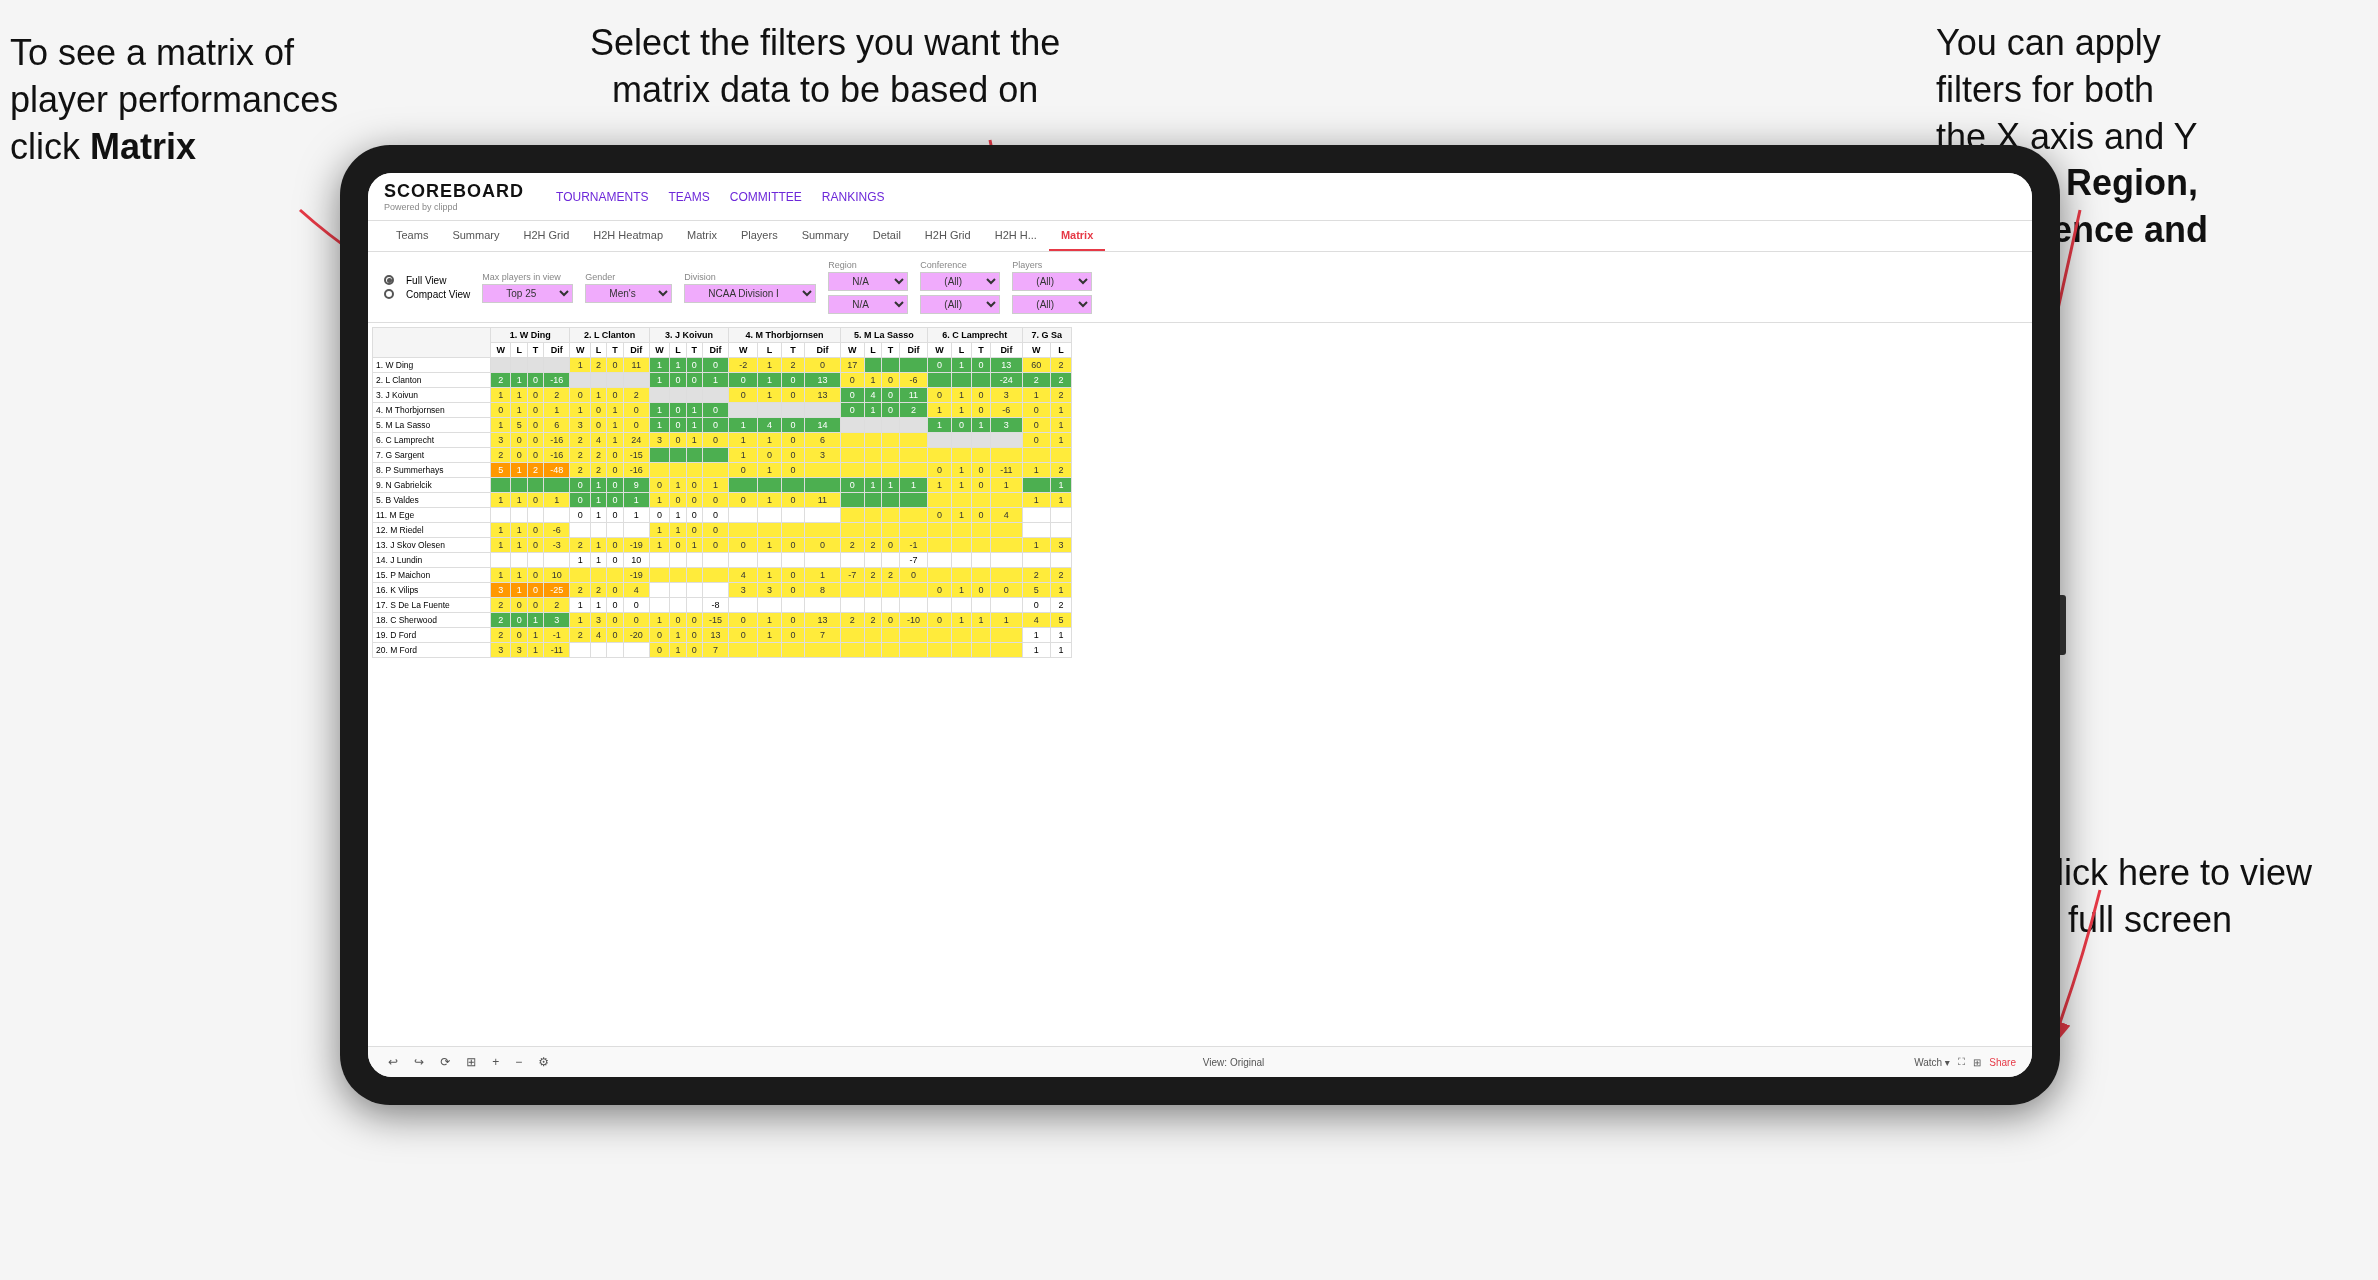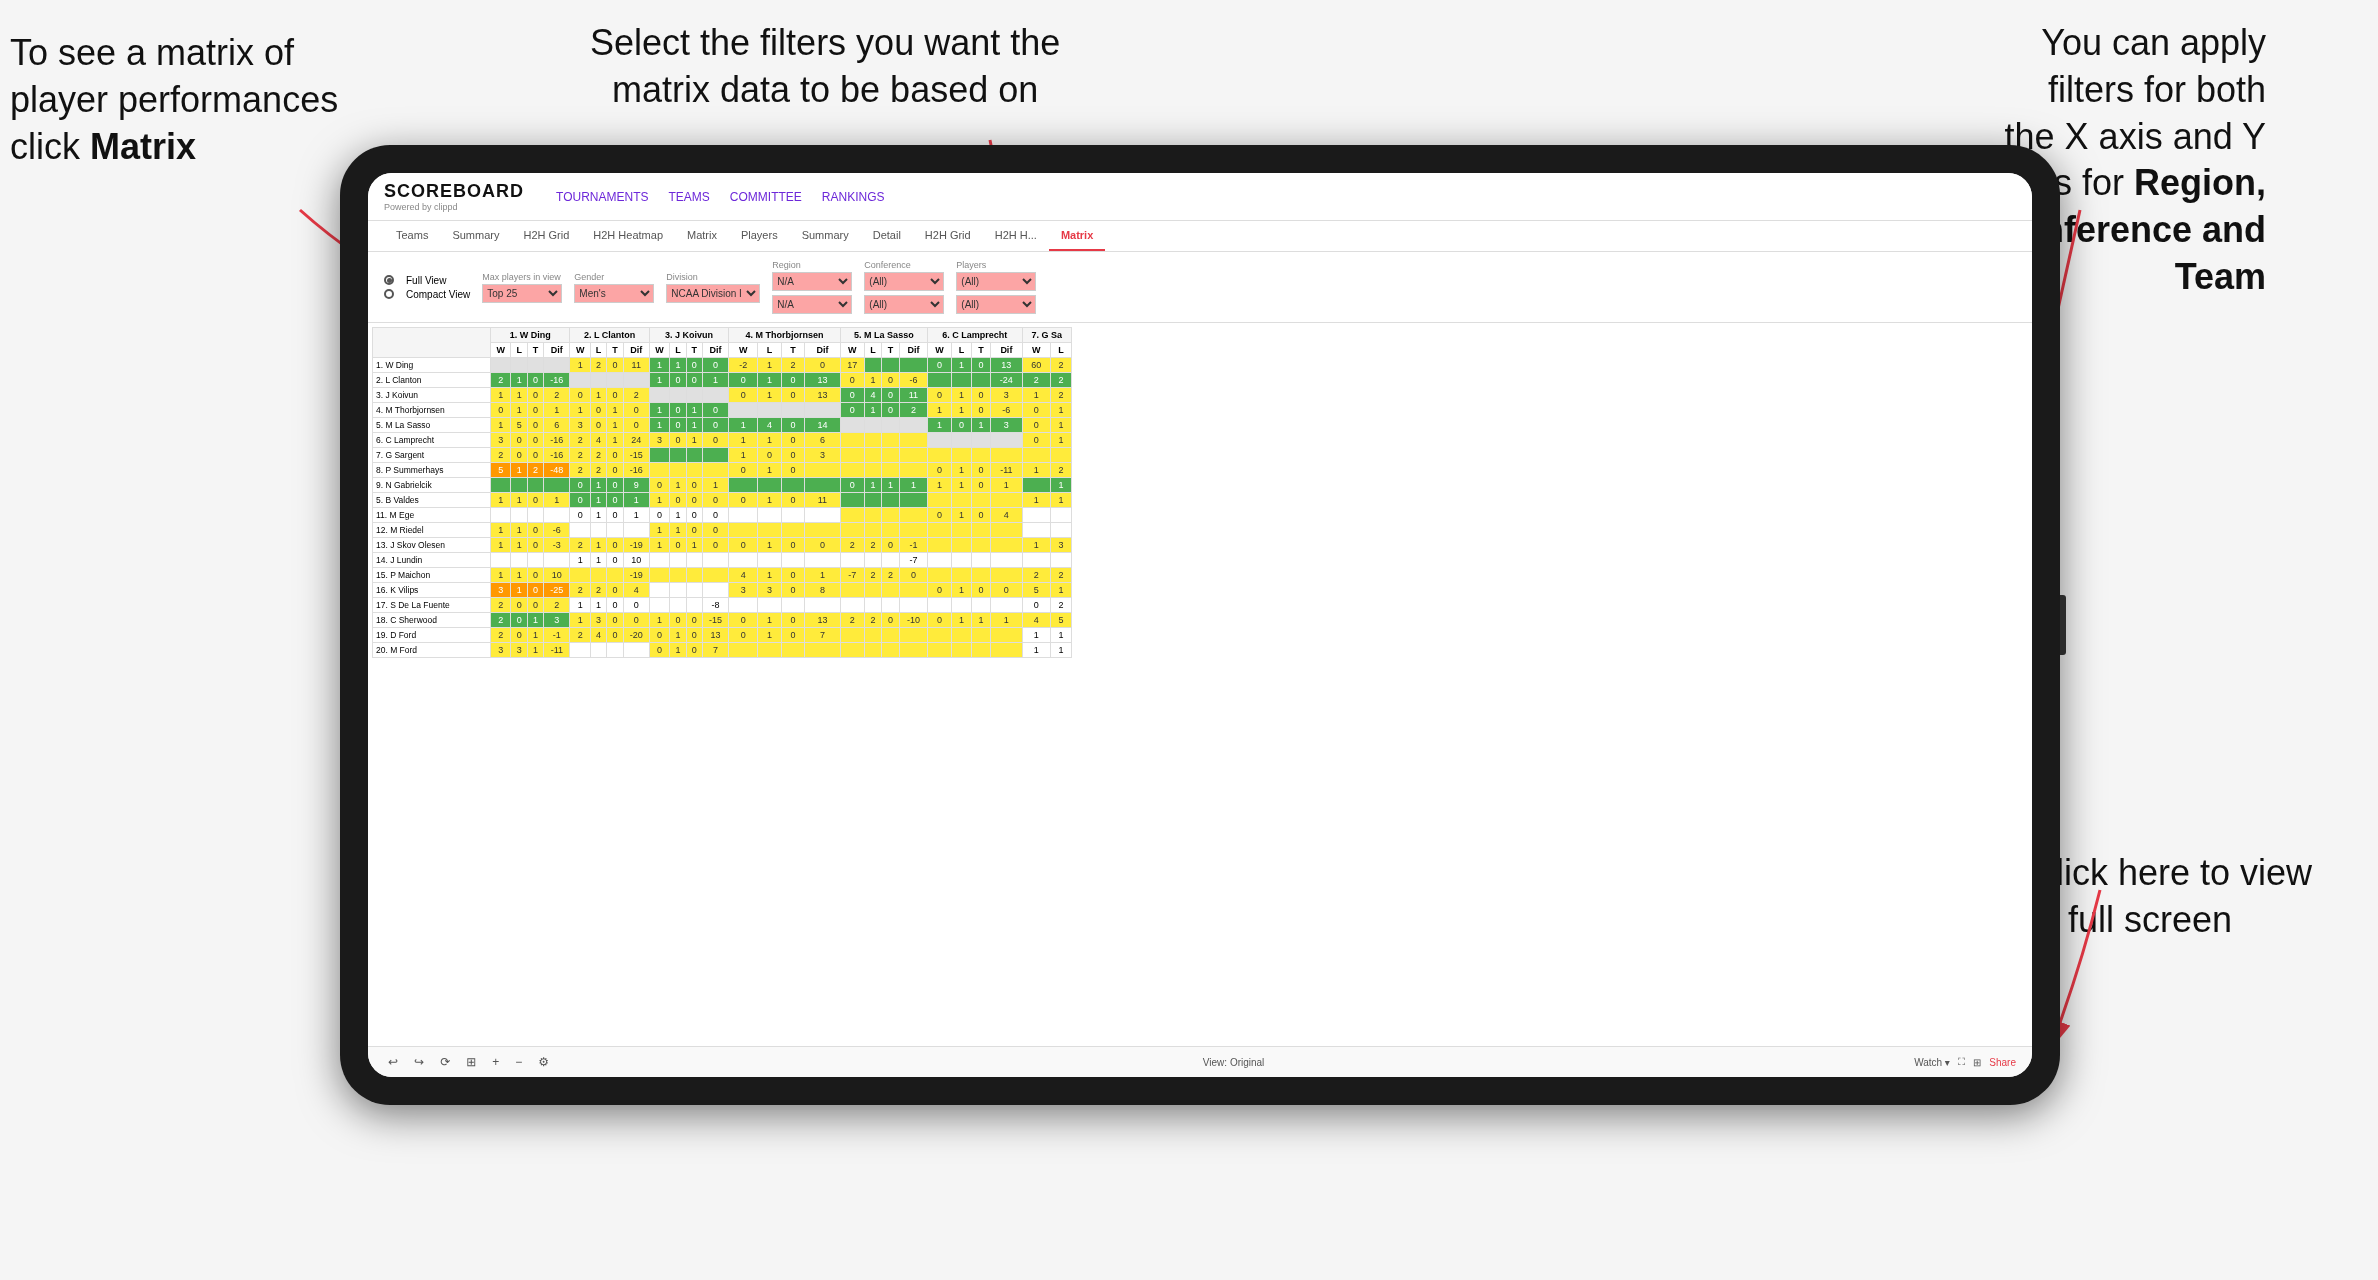--- a/index.html
+++ b/index.html
@@ -166,22 +166,22 @@
     }
 
     .filter-label {
       font-size: 9px;
       color: #888;
     }
 
     .filter-select {
       font-size: 10px;
       border: 1px solid #ccc;
-      padding: 2px 0;
-      background: #fca5a5;
+      padding: 2px 19px;
+      background: #f0abfc;
       color: #333;
       min-width: 80px;
     }
 
     
     .matrix-area {
       flex: 1;
       overflow: auto;
       padding: 4px;
     }
@@ -280,21 +280,21 @@
   <span>To see a matrix of</span><br>
   <span>player performances</span><br>
   <span>click </span><strong>Matrix</strong>
 </div>
 
 <div class="annotation" style="left:590px; top:20px; text-align:center;">
   <span>Select the filters you want the</span><br>
   <span>matrix data to be based on</span>
 </div>
 
-<div class="annotation" style="left:1994px; top:20px;text-align:right;">
+<div class="annotation" style="left:1936px; top:20px;">
   <span>You  can apply</span><br>
   <span>filters for both</span><br>
   <span>the X axis and Y</span><br>
   <span>Axis for </span><strong>Region,</strong><br>
   <strong>Conference and</strong><br>
   <strong>Team</strong>
 </div>
 
 <div class="annotation" style="left:2030px; top:850px;">
   <span>Click here to view</span><br>

